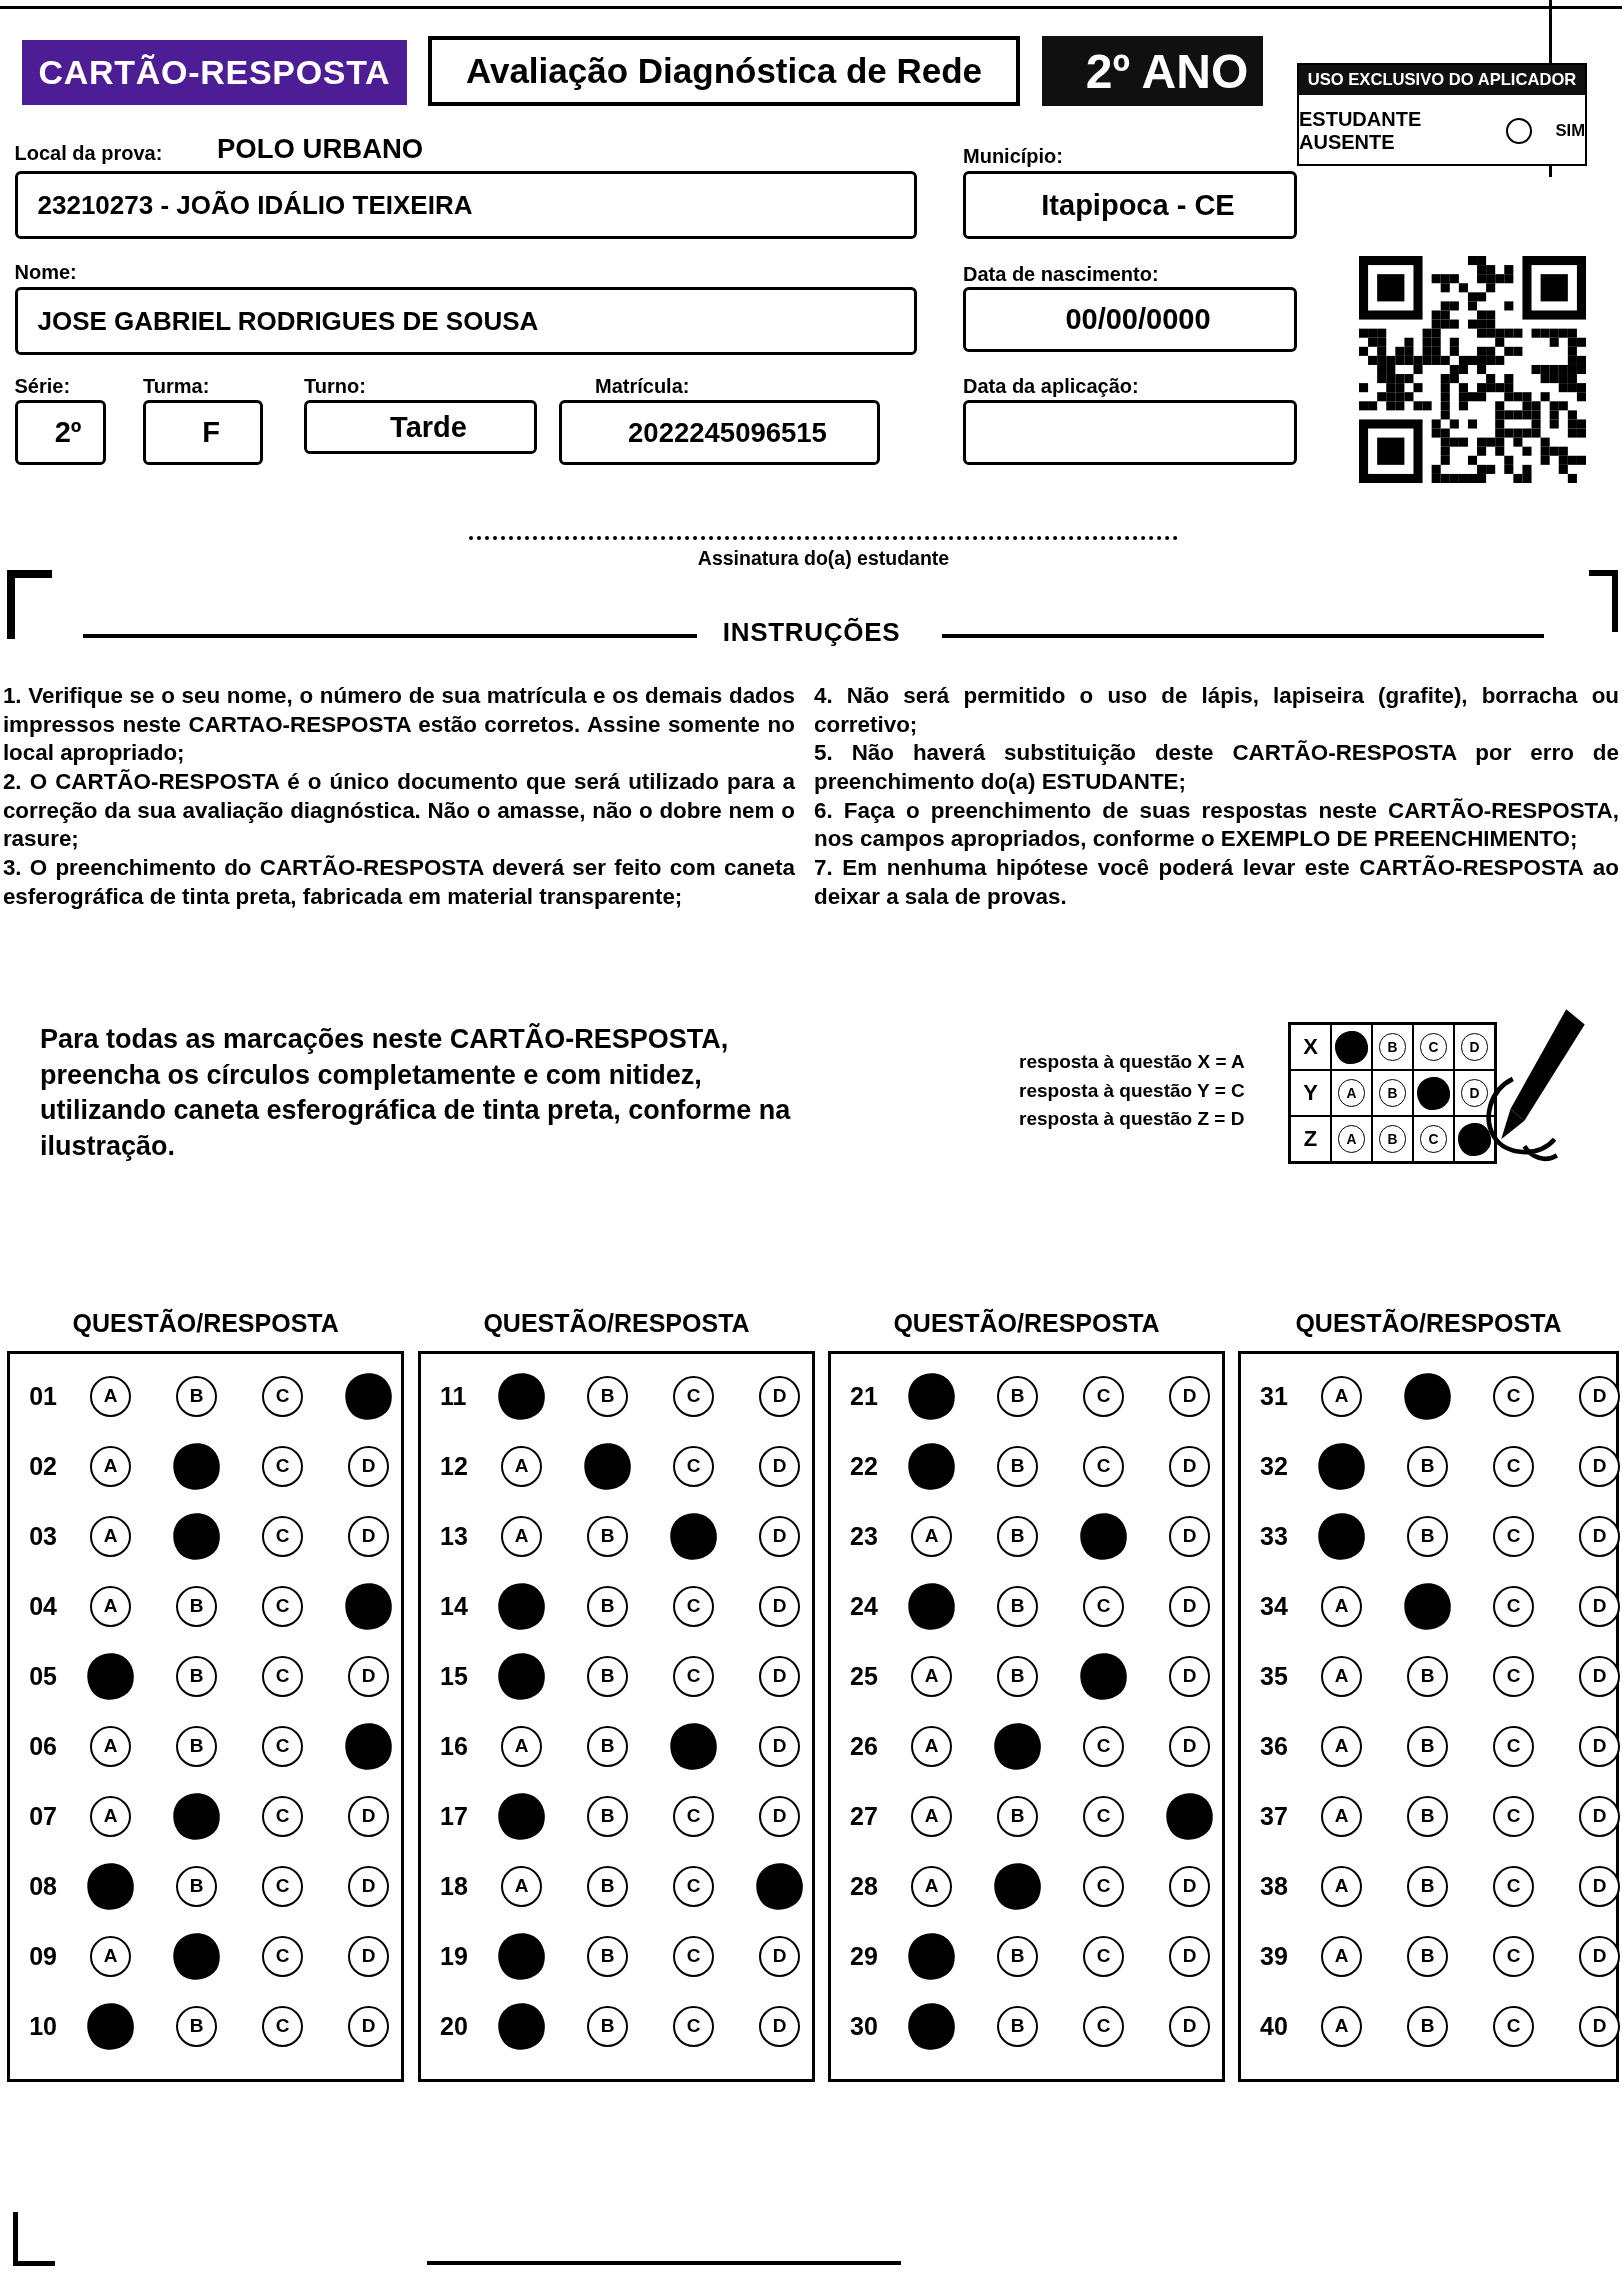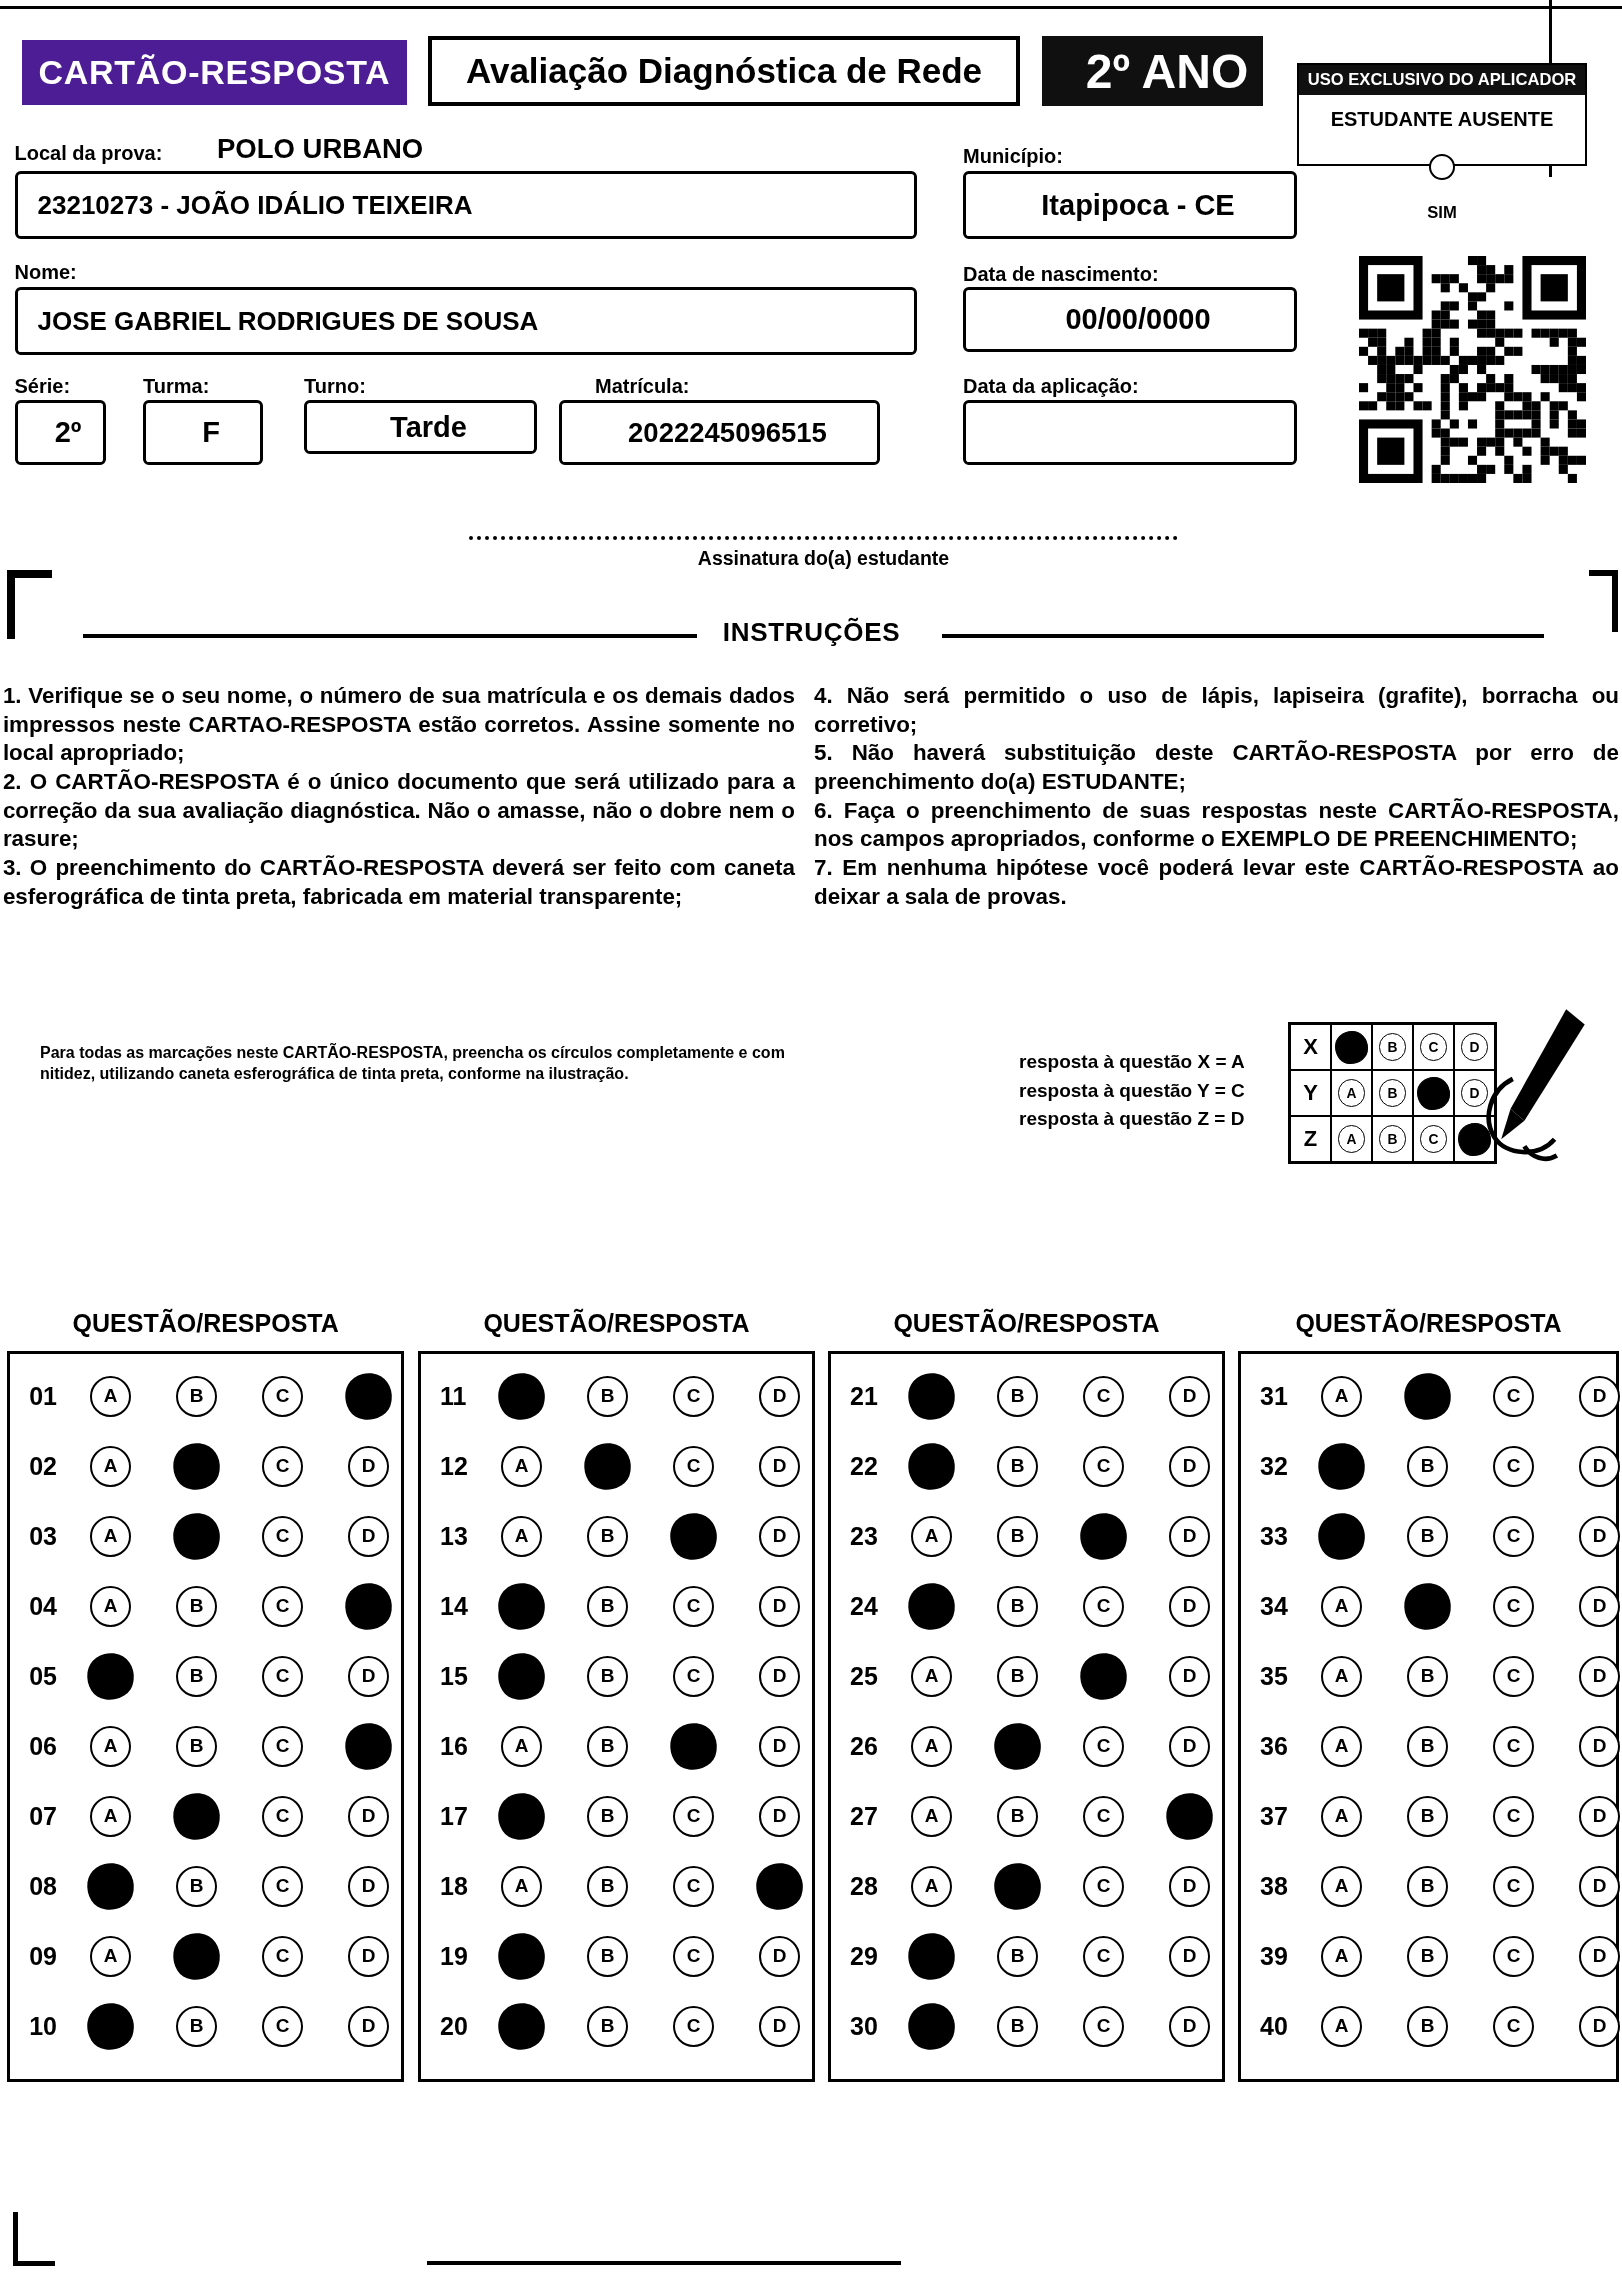--- a/index.html
+++ b/index.html
@@ -17,21 +17,21 @@
 
   
   .card-title { position:absolute; left:22px; top:40px; width:385px; height:65px; background:#4c1d95; color:#fff;
                 font-weight:bold; font-size:34px; display:flex; align-items:center; justify-content:center; letter-spacing:0.7px; }
   .exam-title { position:absolute; left:428px; top:36px; width:592px; height:70px; border:4.3px solid #000;
                 font-weight:bold; font-size:35px; display:flex; align-items:center; justify-content:center; }
   .grade-box  { position:absolute; left:1042px; top:36px; width:221px; height:70px; background:#101010; color:#fff;
                 font-weight:bold; font-size:48px; display:flex; align-items:center; justify-content:center;padding-left:29px; }
   .applicator-box { position:absolute; left:1297px; top:19px; width:290px; height:103px; border:2.9px solid #000; background:#fff;margin-top:44px; }
   .applicator-title { background:#101010; color:#fff; font-weight:bold; font-size:16.6px; text-align:center; padding:5px 0; }
-  .absent-row { display:flex; align-items:center; justify-content:space-between; gap:23px; font-weight:bold; font-size:20px; margin-top:13px;flex-direction:column; }
+  .absent-row { display:flex; align-items:center; justify-content:space-between; gap:23px; font-weight:bold; font-size:20px; margin-top:13px; }
   .absent-circle { width:26px; height:26px; border:2.9px solid #000; border-radius:50%; display:inline-block; flex:none; background:#fff; }
   .absent-sim { font-size:16.6px; font-weight:bold; }
 
   
   .flabel { position:absolute; font-weight:bold; font-size:20px; }
   .fheading { position:absolute; font-weight:bold; font-size:27.5px; }
   .fbox { position:absolute; border:3.6px solid #000; border-radius:5.8px; background:#fff;
           display:flex; align-items:center; font-weight:bold; font-size:26px; padding-left:20px; }
   .fbox.center { justify-content:center; padding-left:16px; }
   .qr-box { position:absolute; left:1359px; top:256px; width:227px; height:227px; }
@@ -44,21 +44,21 @@
   
   .instr-title { position:absolute; left:0; top:617px; width:1623px; text-align:center; font-weight:bold; font-size:26px; letter-spacing:0.7px; }
   .instr-line-left  { position:absolute; left:83px;  top:634px; width:614px; height:4.3px; background:#000; }
   .instr-line-right { position:absolute; left:942px; top:634px; width:602px; height:4.3px; background:#000; }
   .instr-col { position:absolute; top:682px; font-size:22.4px; font-weight:600; line-height:1.28; text-align:justify; }
   .instr-left  { left:2.9px;   width:792px; }
   .instr-right { left:814px; width:805px; }
   .instr-item { margin:0; }
 
   
-  .example-text   { position:absolute; left:40px;  top:1022px; width:789px; font-weight:600; font-size:16px; line-height:1.32;margin-top:20px; }
+  .example-text   { position:absolute; left:40px;  top:1022px; width:789px; font-weight:600; font-size:27px; line-height:1.32; }
   .example-legend { position:absolute; left:1019px; top:1048px; font-weight:bold; font-size:19px; line-height:1.5; }
   .example-grid   { position:absolute; left:1288px; top:1022px; border:2.2px solid #000; background:#fff; }
   .ex-row  { display:flex; }
   .ex-cell { width:41px; height:46px; border:1.4px solid #000; display:flex; align-items:center; justify-content:center; }
   .ex-letter { font-weight:bold; font-size:22px; }
   .ex-bubble { width:27.5px; height:27.5px; border:1.4px solid #000; border-radius:50%; display:flex; align-items:center;
                justify-content:center; font-size:13.8px; font-weight:bold; background:#fff; }
   .ex-bubble.filled { background:#000; border-color:#000; color:transparent; width:33px; height:33px;
                       border-radius:52% 48% 55% 45% / 48% 52% 46% 54%; }
   .hand-illustration { position:absolute; left:1478px; top:1007px; width:116px; height:174px; }

